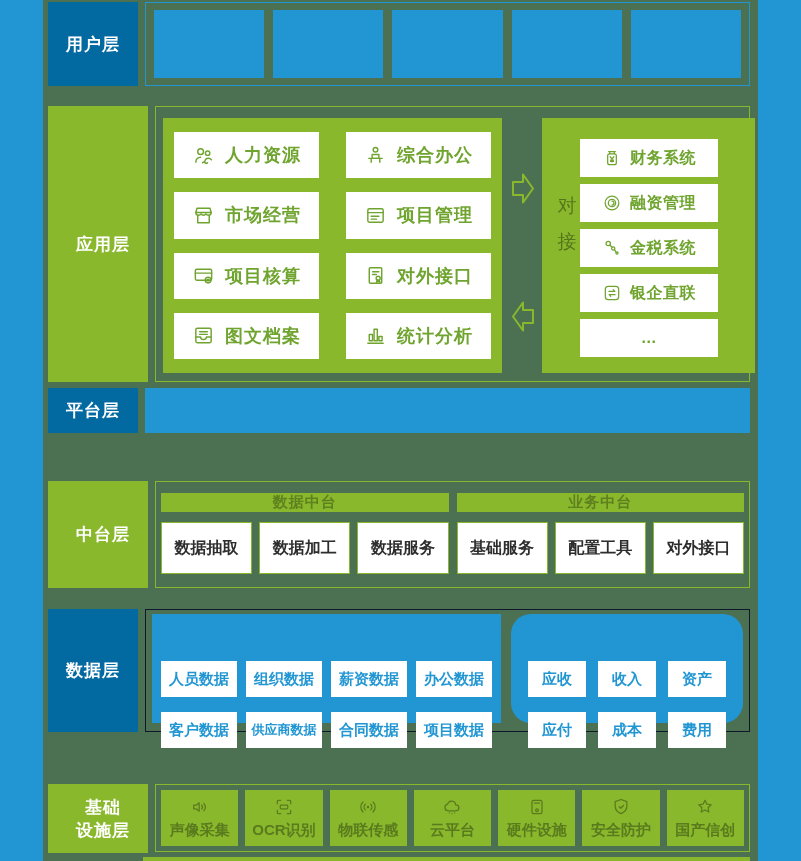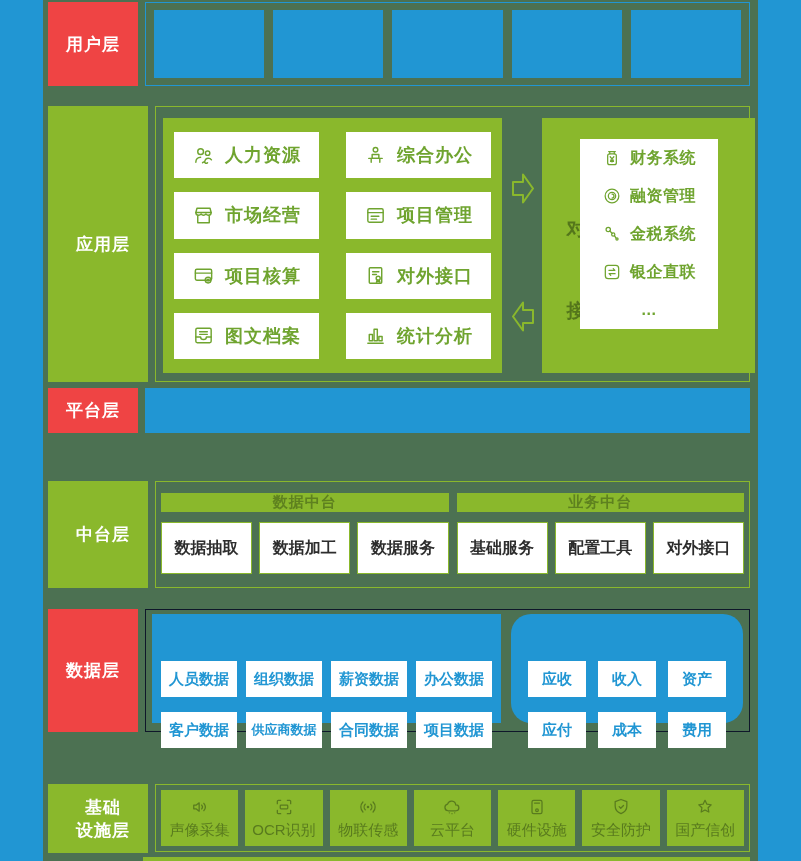--- a/index.html
+++ b/index.html
@@ -6,42 +6,42 @@
   body{font-family:"Liberation Sans","DejaVu Sans",sans-serif;}
   .canvas{position:relative;width:801px;height:861px;background:#4c7152;overflow:hidden;}
   .strip{position:absolute;top:0;height:861px;background:#2196d3;}
   .strip.left{left:0;width:43px;}
   .strip.right{left:758px;width:43px;}
 
   .row{position:absolute;left:48px;width:702px;display:flex;}
   .label{width:90px;flex:0 0 90px;margin-right:7px;display:flex;flex-direction:column;
          align-items:center;justify-content:center;color:#fff;font-size:17px;font-weight:700;
          letter-spacing:1px;}
-  .label.blue{background:#ef4444;}
+  .label.blue{background:#0369a1;}
   .label.green{background:#8ab82c;padding-left:10px;}
   .content{flex:1;position:relative;box-sizing:border-box;}
 
   
   .user-content{border:1px solid #2196d3;padding:7px 8px;display:flex;gap:9px;}
   .user-box{flex:1;background:#2196d3;}
 
   
   .app-content{border:1px solid #8ab82c;}
   .app-panel{position:absolute;background:#8ab82c;box-sizing:border-box;}
   .app-panel.left{left:7px;top:11px;width:339px;height:255px;padding:14px 11px;
      display:grid;grid-template-columns:1fr 1fr;column-gap:27px;row-gap:14px;}
   .app-panel.right{left:386px;top:11px;width:213px;height:255px;}
   .app-card{background:#fff;display:flex;align-items:center;justify-content:center;gap:10px;
      color:#6fa42f;font-size:18px;font-weight:700;letter-spacing:1px;}
   .app-card svg{width:23px;height:23px;flex:0 0 23px;}
-  .right-cards{position:absolute;left:38px;top:21px;width:138px;display:flex;flex-direction:column;border-radius:28px;}
+  .right-cards{position:absolute;left:38px;top:21px;width:138px;display:flex;flex-direction:column;gap:7px;border-radius:28px;}
   .right-cards .app-card{height:38px;font-size:16px;letter-spacing:0.5px;gap:8px;}
   .right-cards .app-card svg{width:20px;height:20px;flex:0 0 20px;}
-  .connector-text{position:absolute;left:23px;top:70px;width:22px;height:124px;
-     font-size:19px;font-weight:700;line-height:82px;word-break:break-all;text-align:center;
+  .connector-text{position:absolute;left:14px;top:70px;width:22px;height:124px;
+     font-size:19px;font-weight:400;line-height:36px;word-break:break-all;text-align:center;
      color:rgba(30,52,10,0.5);}
   .flow-arrow{position:absolute;width:22px;height:31px;}
   .flow-arrow svg{display:block;}
 
   
   .platform-content{background:#2196d3;}
 
   
   .mid-content{border:1px solid #8ab82c;padding:11px 5px 15px;display:flex;gap:8px;}
   .mid-group{flex:1;display:flex;flex-direction:column;}
@@ -60,21 +60,21 @@
   .data-row{display:flex;gap:9px;}
   .data-panel.narrow .data-row{justify-content:center;gap:12px;}
   .data-card{flex:1;height:36px;background:#fff;display:flex;align-items:center;justify-content:center;
      font-size:15px;font-weight:600;color:#2196d3;}
   .data-panel.narrow .data-card{flex:0 0 58px;}
   .data-card.small{font-size:13px;}
 
   
   .infra-content{border:1px solid #8ab82c;height:68px;padding:5px;display:flex;gap:7px;}
   .infra-card{flex:1;background:#8ab82c;display:flex;flex-direction:column;align-items:center;
-     justify-content:center;gap:4px;color:rgba(40,62,15,0.5);font-size:15px;font-weight:400;}
+     justify-content:center;gap:4px;color:rgba(40,62,15,0.5);font-size:15px;font-weight:700;}
   .infra-card svg{width:20px;height:20px;}
 
   .bottom-line{position:absolute;left:143px;top:857px;width:607px;height:4px;background:#8ab82c;}
 
   svg.icon{stroke:currentColor;fill:none;stroke-width:1.5;stroke-linecap:round;stroke-linejoin:round;}
 </style>
 </head>
 <body>
 
 <svg width="0" height="0" style="position:absolute" aria-hidden="true">

